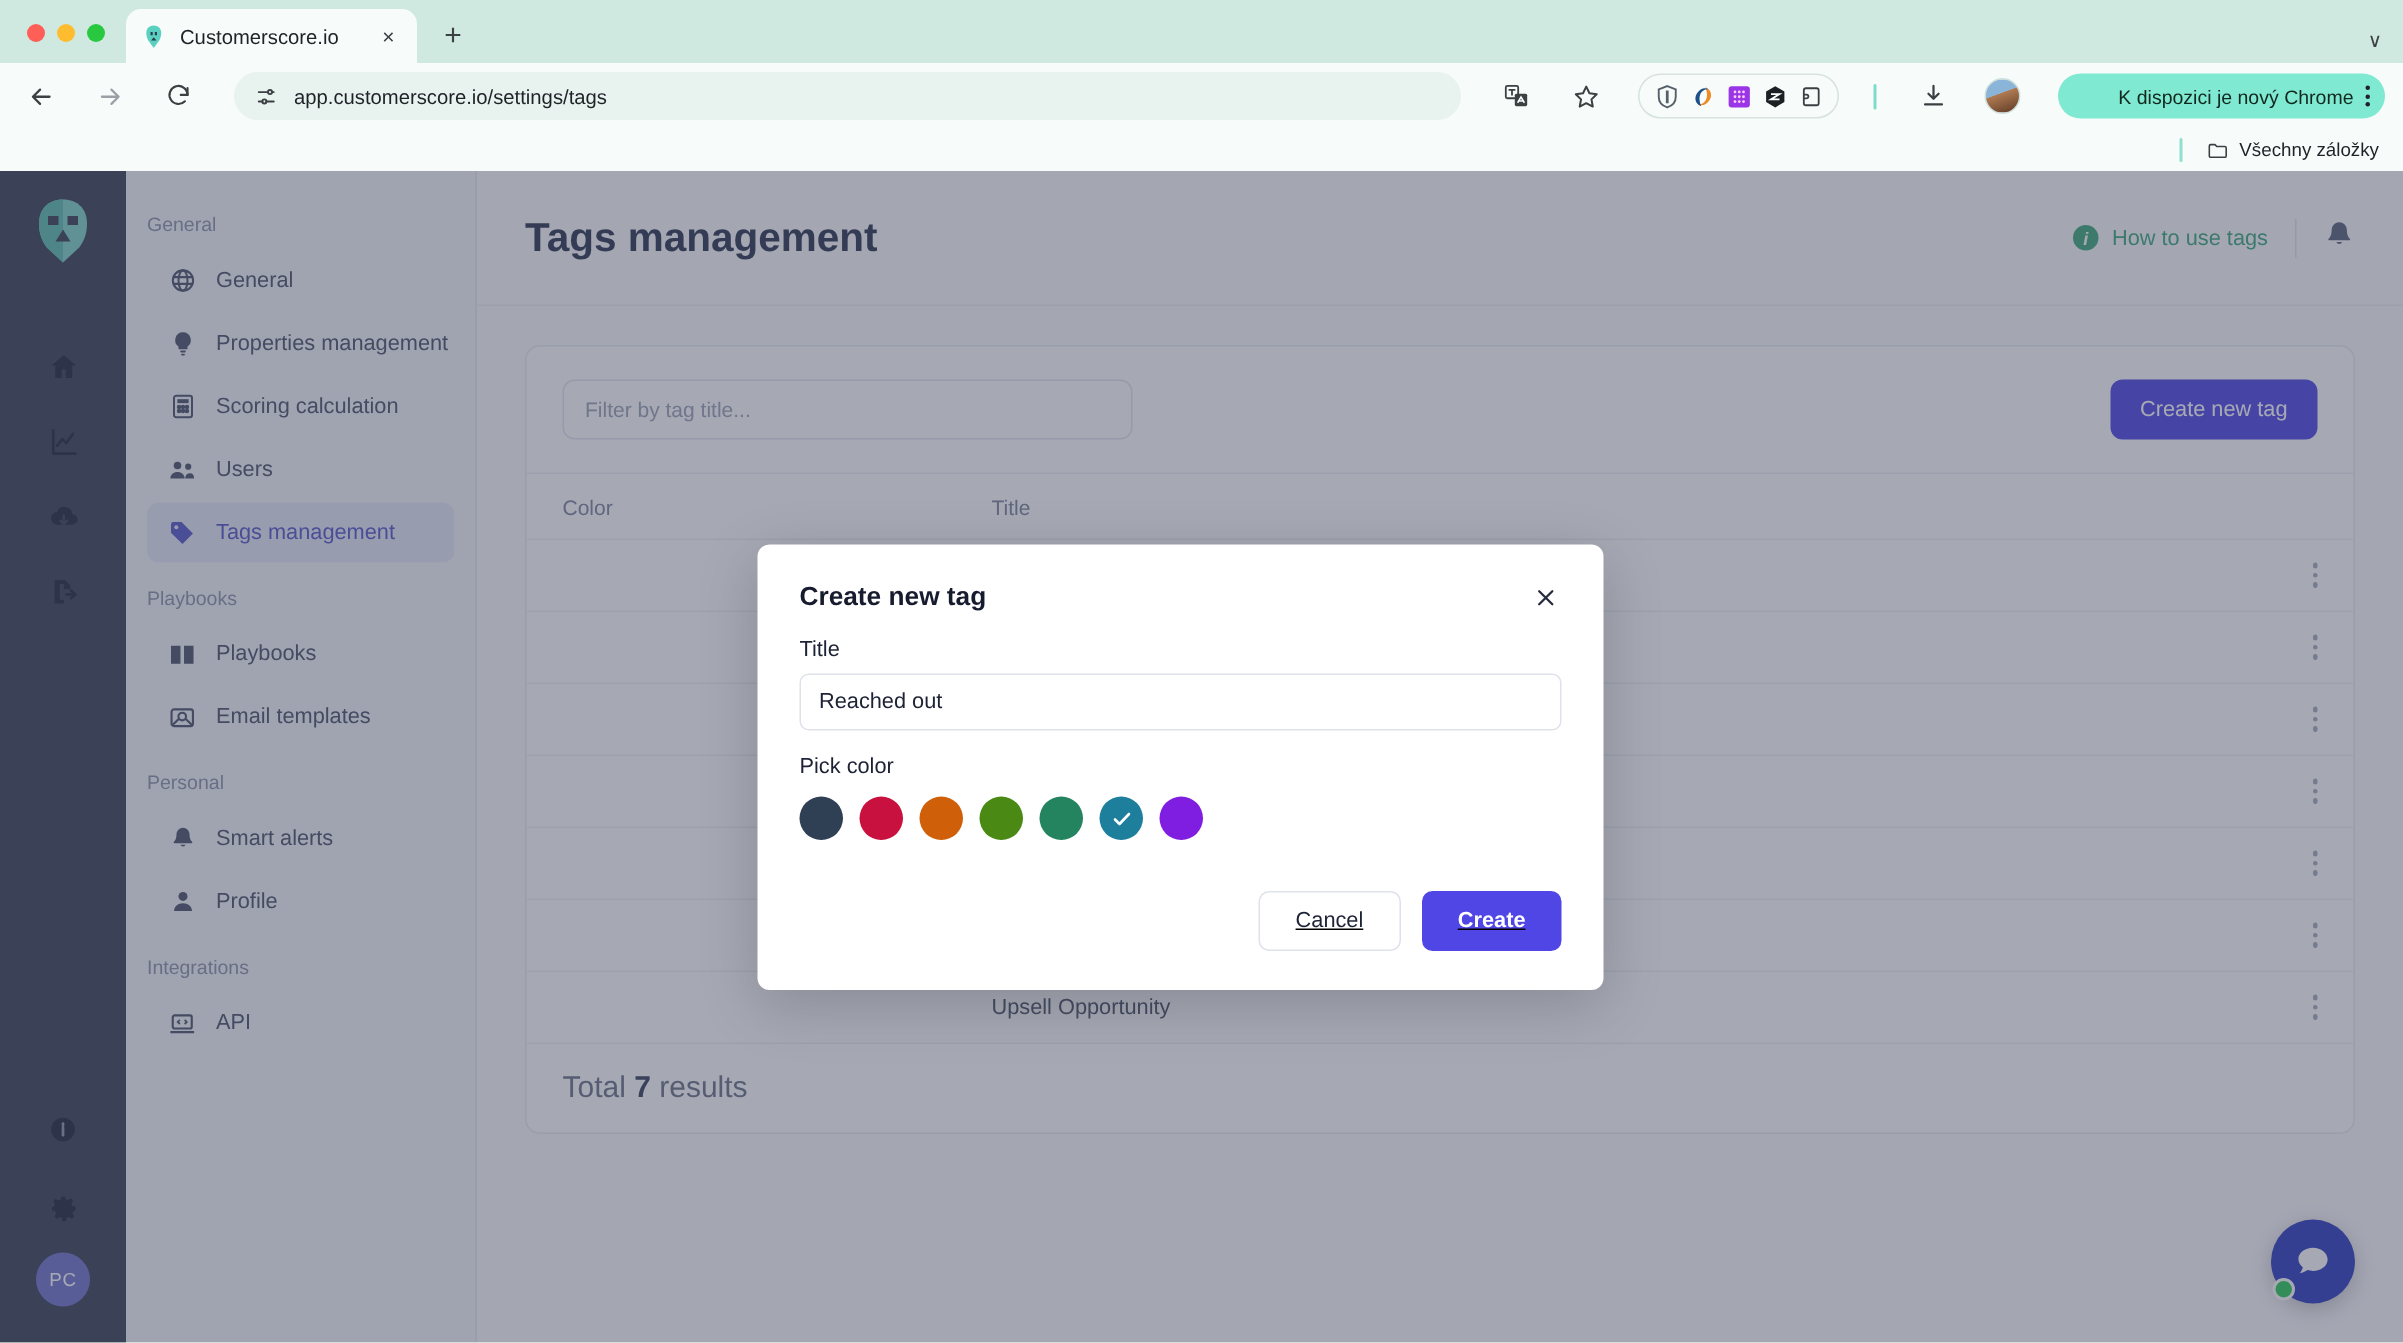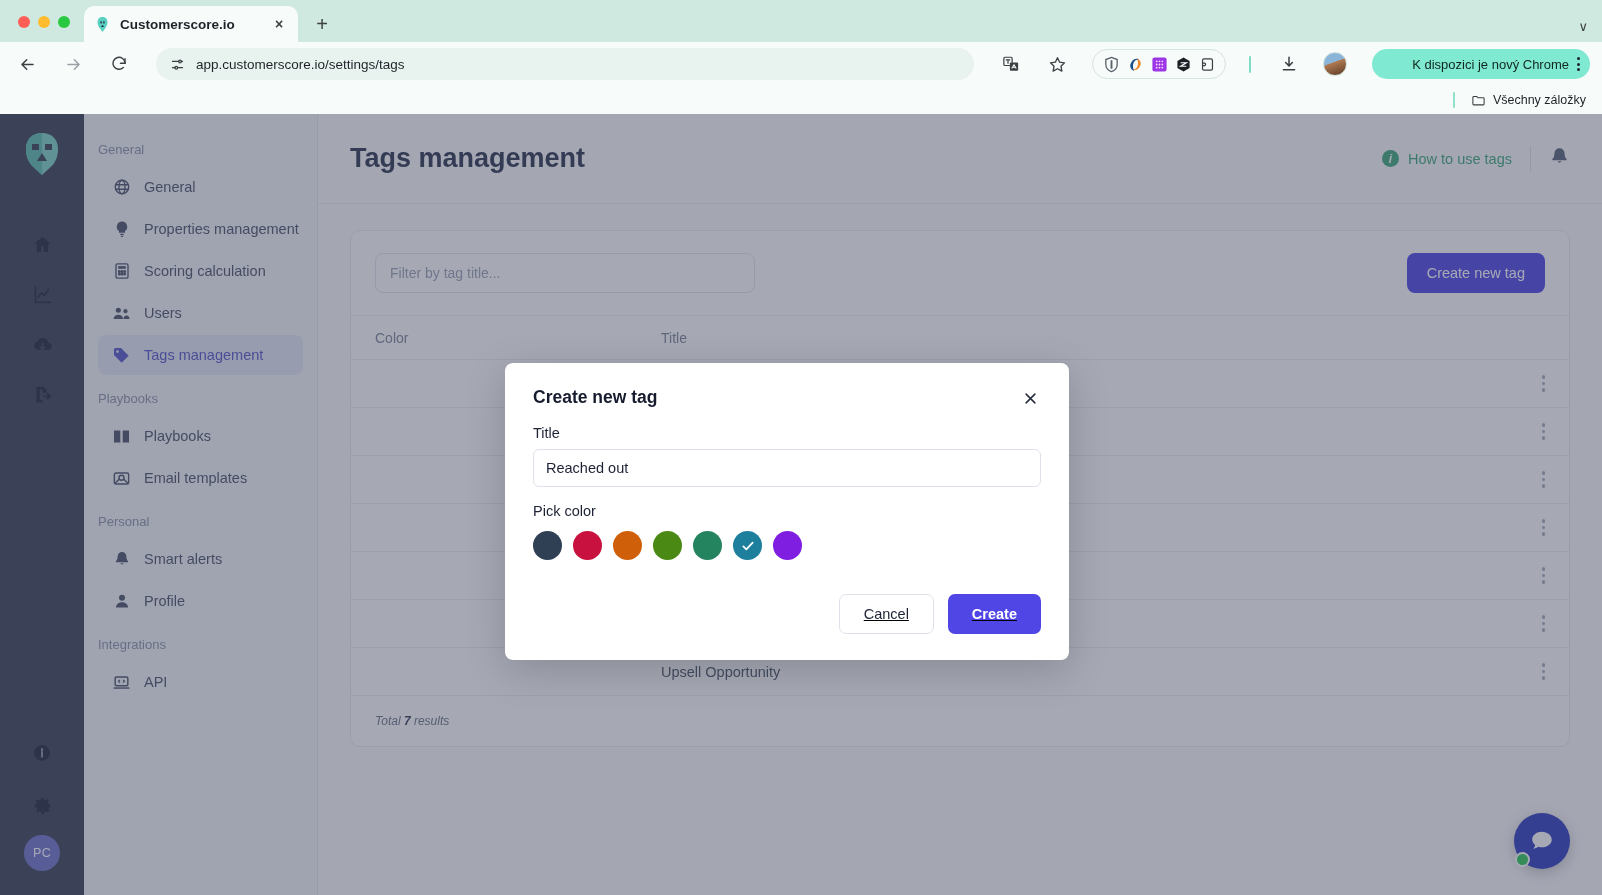--- a/index.html
+++ b/index.html
@@ -18,25 +18,24 @@
     background: #cfe9e0;
     display: flex; align-items: flex-end;
   }
   .traffic { display: flex; gap: 8px; padding: 0 0 14px 18px; align-items: center; }
   .dot { width: 12px; height: 12px; border-radius: 50%; }
   .dot.red { background: #ff5f57; }
   .dot.yellow { background: #febc2e; }
   .dot.green { background: #28c840; }
 
   .tab {
-    margin-left: 14px; height: 36px; width: 214px;
+    margin-left: 14px; height: 36px; width: 194px;
     background: #f7fbfa; border-radius: 10px 10px 0 0;
     display: flex; align-items: center; padding: 0 10px; gap: 9px;
     position: relative;
-    font-weight: bold;
   }
   .tab-favicon { width: 17px; height: 17px; flex: 0 0 17px; display:block; }
   .tab-title { font-size: 13.5px; color: #1f2328; flex: 1; white-space: nowrap; overflow: hidden; }
   .tab-close { width: 18px; height: 18px; display: flex; align-items: center; justify-content: center;
                color: #3c4043; font-size: 14px; line-height: 1; }
   .newtab { width: 28px; height: 28px; margin: 0 0 4px 10px; display: flex; align-items: center;
             justify-content: center; color: #3c4043; font-size: 20px; font-weight: 300; }
   .chev-right { position: absolute; right: 14px; bottom: 8px; color: #3c4043; font-size: 13px; }
 
   .toolbar {
@@ -151,21 +150,21 @@
   }
   .col-color { width: 286px; }
   .col-title { flex: 1; }
   .tbl-row {
     display: flex; align-items: center; height: 48px; border-top: 1px solid #edeff4;
     padding: 0 24px; font-size: 14.5px; color: #4d5569;
   }
   .swatch { width: 24px; height: 24px; border-radius: 50%; }
   .row-kebab { margin-left: auto; display: flex; flex-direction: column; gap: 3px; align-items: center; }
   .row-kebab i { width: 3.5px; height: 3.5px; border-radius: 50%; background: #a7adbd; display: block; }
-  .tbl-foot { border-top: 1px solid #edeff4; padding: 18px 24px; font-size: 12px; color: #6c7488; font-style: italic; }
+  .tbl-foot { border-top: 1px solid #edeff4; padding: 18px 24px; font-size: 20px; color: #6c7488; }
   .tbl-foot b { color: #39405a; }
 
   .chatbubble {
     position: absolute; right: 32px; bottom: 26px; width: 56px; height: 56px;
     border-radius: 50%; background: #2f3bbf;
     display: flex; align-items: center; justify-content: center;
     box-shadow: 0 4px 14px rgba(0,0,0,.22);
   }
   .chat-online {
     position: absolute; left: 1px; bottom: 2px; width: 15px; height: 15px; border-radius: 50%;

